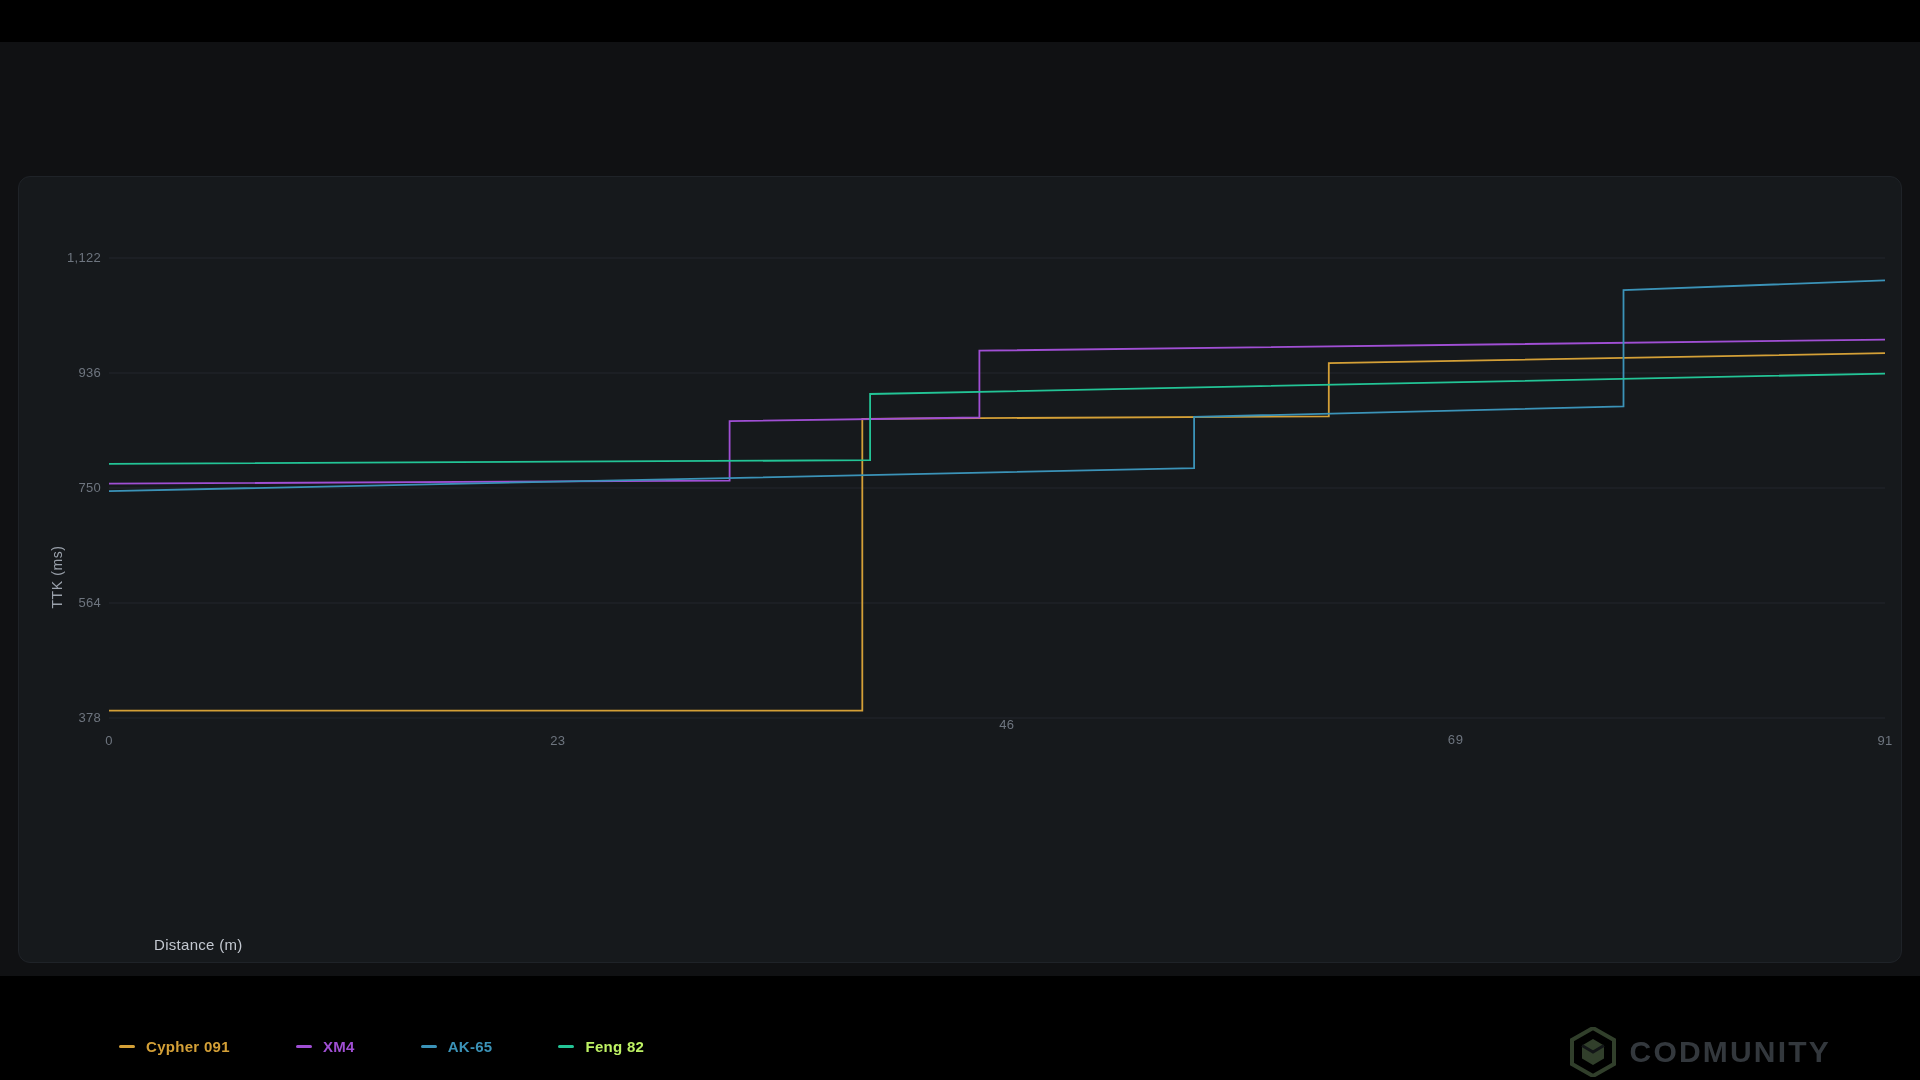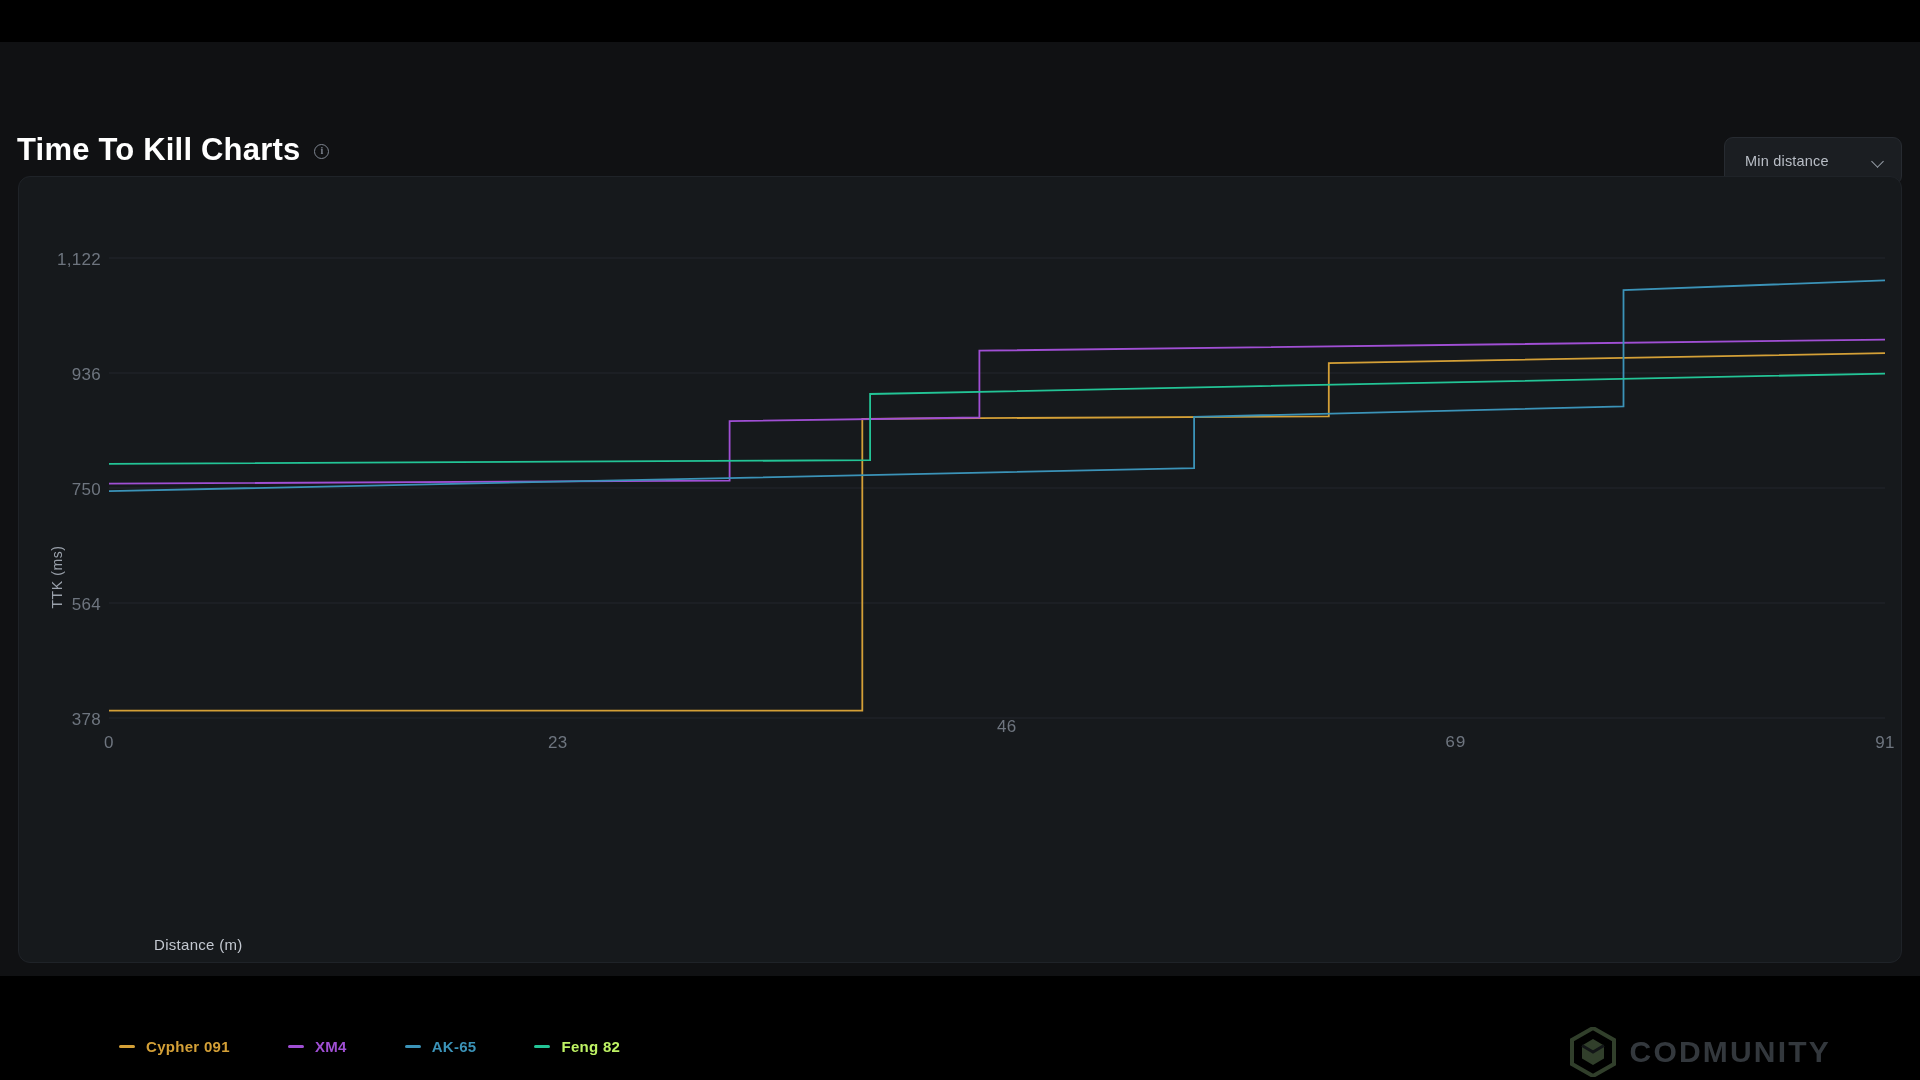--- a/index.html
+++ b/index.html
@@ -72,30 +72,30 @@
     position: absolute; left: 38px; top: 400px;
     transform: translate(-50%,-50%) rotate(-90deg);
     font-size: 14px; color: #9aa1ab; letter-spacing: 0.6px; white-space: nowrap;
   }
   .xlabel {
     position: absolute; left: 135px; top: 759px;
     font-size: 15px; color: #c3c8d0; letter-spacing: 0.3px;
   }
 
   .tick {
-    position: absolute; font-size: 17px; color: #6e757f;
+    position: absolute; font-size: 13px; color: #6e757f;
     letter-spacing: 0.3px; white-space: nowrap;
   }
   .ytick { text-align: right; }
   .xtick { text-align: center; }
 
   
   .legend {
     position: absolute; left: 100px; top: 861px;
-    display: flex; align-items: center; gap: 0px; text-decoration: underline;
+    display: flex; align-items: center; gap: 8px; text-decoration: underline;
   }
   .legend-item {
     display: flex; align-items: center; gap: 11px; margin-right: 58px; cursor: pointer;
   }
   .legend-swatch { width: 16px; height: 3px; border-radius: 2px; flex: 0 0 auto; }
   .legend-text { font-size: 15px; font-weight: 700; letter-spacing: 0.3px; white-space: nowrap; }
 
   
   .watermark {
     position: absolute; right: 70px; top: 850px;
@@ -106,30 +106,22 @@
   }
 </style>
 </head>
 <body>
 
 <div id="root">
 
   <div class="page-surface"></div>
 
   <div class="header">
-    <div class="title-wrap">
-      <div class="page-title">Time To Kill Charts</div>
-      <span class="info-icon">i</span>
-    </div>
 
     <div class="header-controls">
-      <div class="dropdown">
-        <span class="dd-label">Min distance</span>
-        <span class="chev"></span>
-      </div>
     </div>
   </div>
 
   <div class="chart-card">
     <div class="plot-area">
       <svg class="plot-svg" id="chart-svg" width="1884" height="787">
           <line x1="90" x2="1866" y1="541" y2="541" stroke="#23272c" stroke-width="1"></line>
           <line x1="90" x2="1866" y1="426" y2="426" stroke="#23272c" stroke-width="1"></line>
           <line x1="90" x2="1866" y1="311" y2="311" stroke="#23272c" stroke-width="1"></line>
           <line x1="90" x2="1866" y1="196" y2="196" stroke="#23272c" stroke-width="1"></line>

